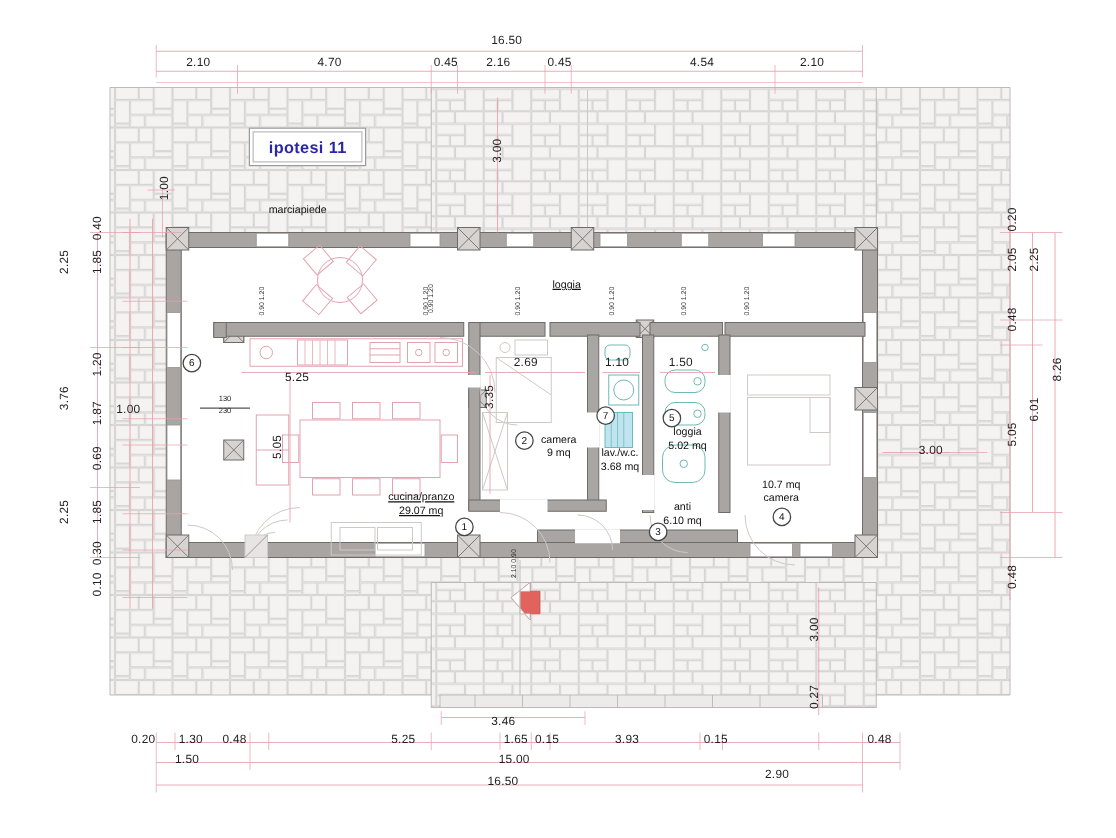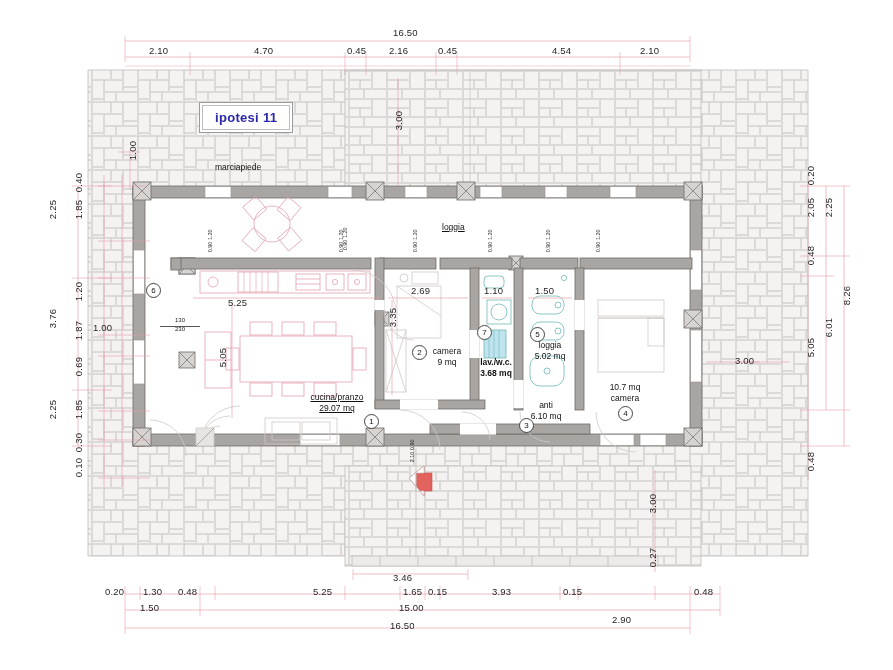--- a/index.html
+++ b/index.html
@@ -489,17 +489,17 @@
 <div class="tag" style="left:618px;top:406px;">4</div>
 
 <div class="lbl room" style="left:524px;top:340px;width:52px;">
   <span>loggia</span><br>
   <span>5.02 mq</span>
 </div>
 <div class="tag" style="left:530px;top:327px;">5</div>
 
 <div class="tag" style="left:146px;top:283px;">6</div>
 
-<div class="lbl room" style="left:473px;top:357px;width:46px;font-weight:bold;">
+<div class="lbl room" style="left:473px;top:357px;width:46px;">
   <span>lav./w.c.</span><br>
   <span>3.68 mq</span>
 </div>
 <div class="tag" style="left:477px;top:325px;">7</div>
 
 </body></html>

